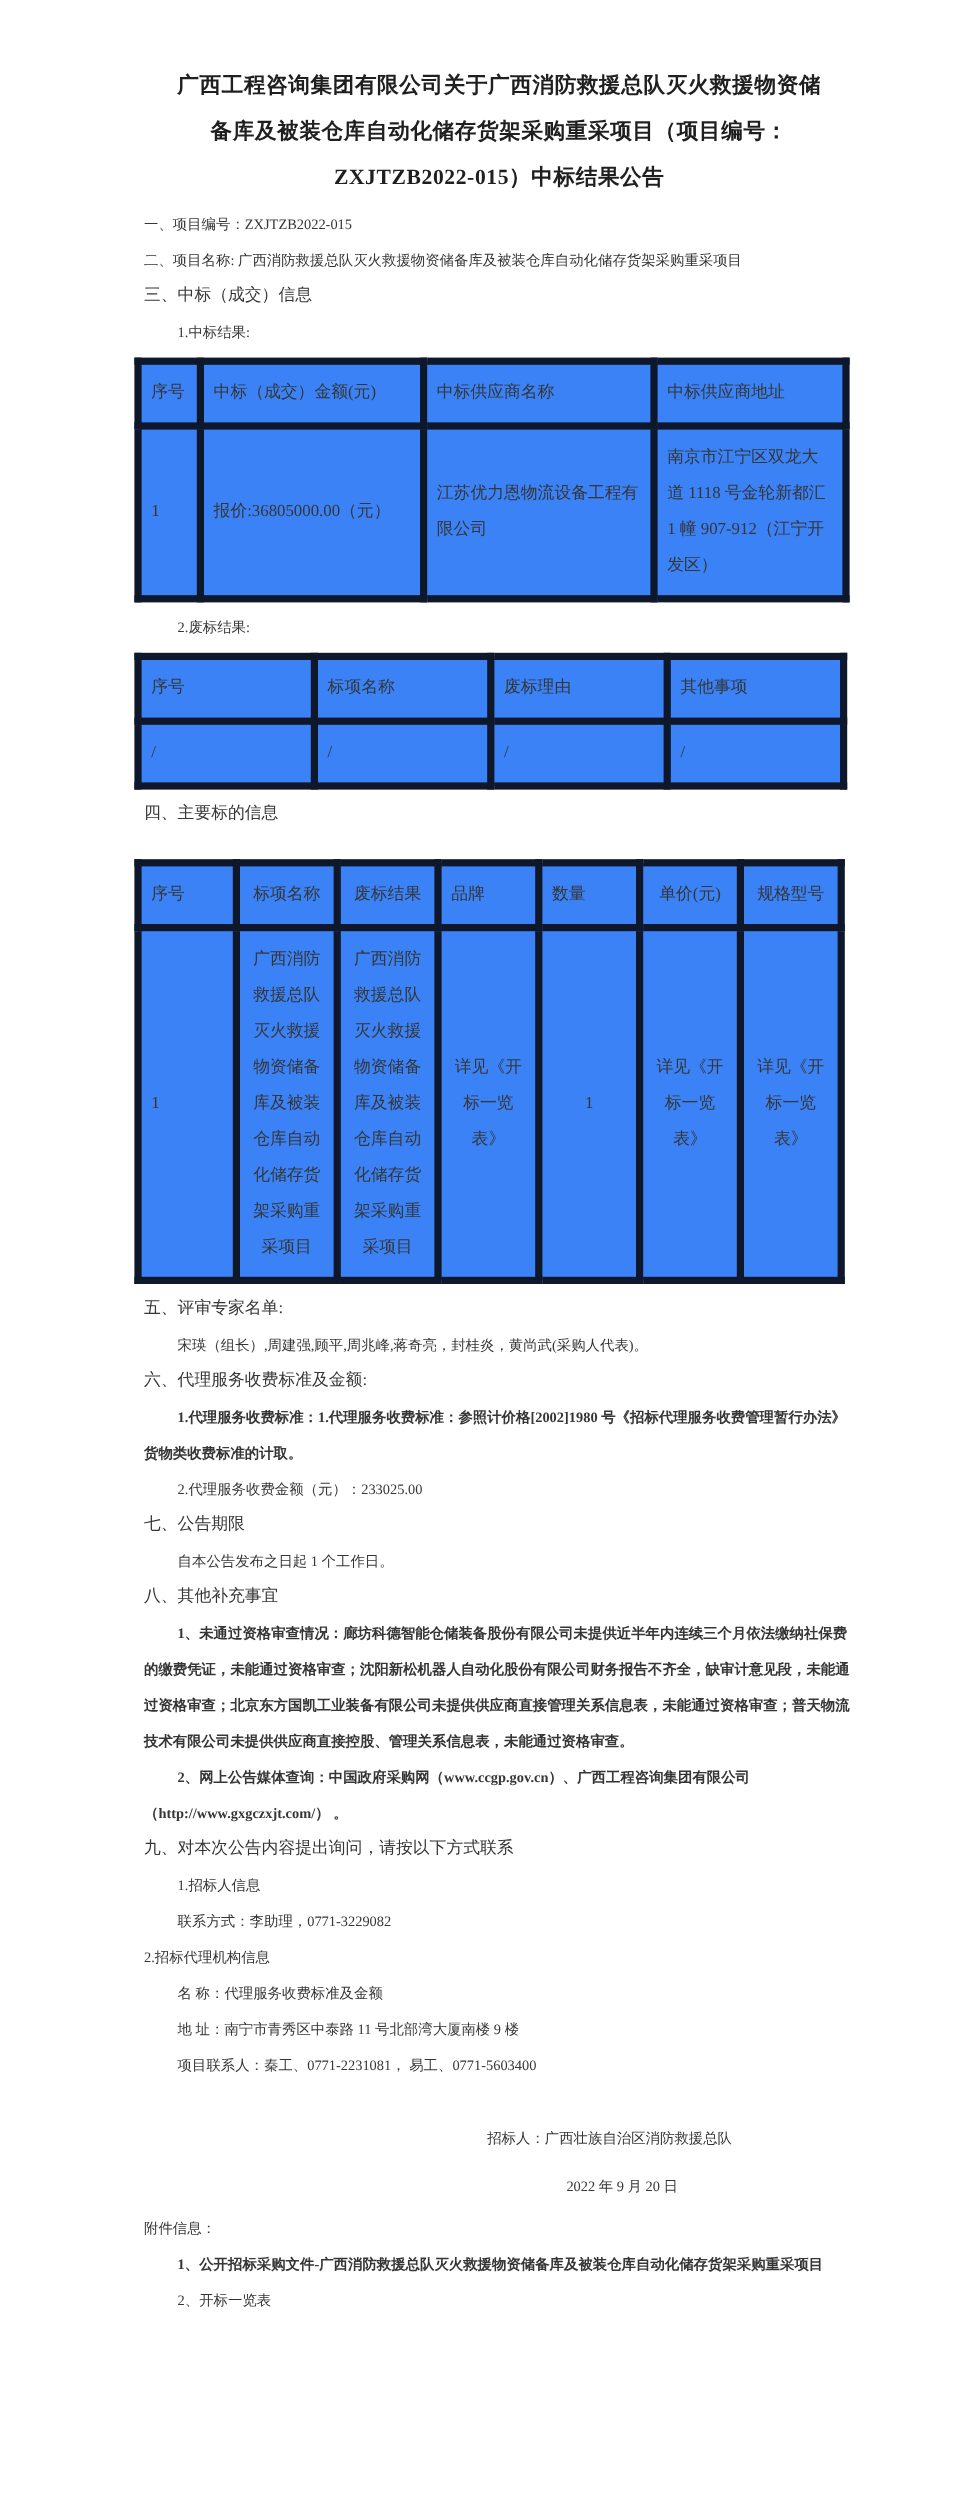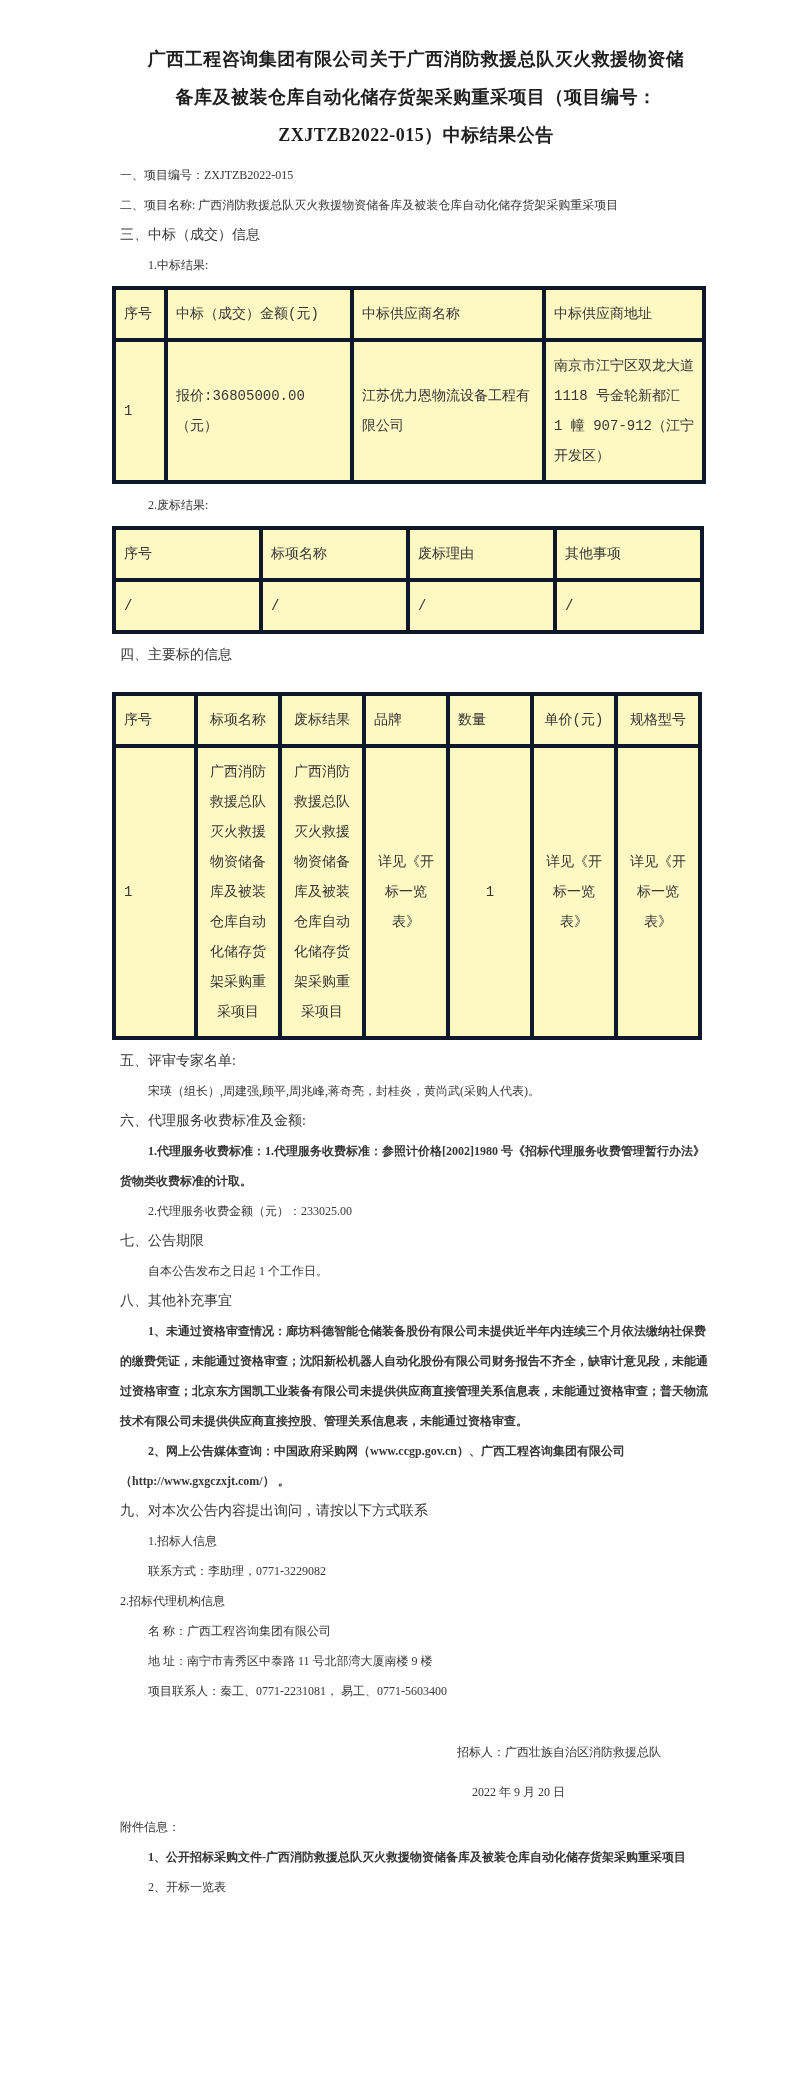--- a/index.html
+++ b/index.html
@@ -1,46 +1,45 @@
 <!DOCTYPE html>
 <html><head>
 <meta charset="utf-8">
 <style>
   html,body{margin:0;padding:0;}
   body{
     width:800px;height:2087px;overflow:hidden;background:#ffffff;
     font-family:"Liberation Serif","DejaVu Serif",serif;
     color:#363636;
   }
-  .doc{padding:40px 88px 0 120px;width:592px;}
+  .doc{padding:52px 88px 0 120px;width:592px;}
   .title{
     width:540px;margin:0 auto 6px auto;text-align:center;
     font-size:18px;font-weight:bold;line-height:38px;color:#1f1f1f;
     letter-spacing:.5px;
   }
   .line{font-size:12px;line-height:30px;}
   .h{font-size:14px;line-height:30px;}
   .ind{padding-left:28px;}
   .ti{text-indent:28px;font-weight:bold;}
   table{border-collapse:collapse;table-layout:fixed;margin:6px 0 6px -8px;}
   td{
-    border:4px solid #0f172a;font-size:14px;line-height:30px;
+    border:6px solid #0f172a;font-size:14px;line-height:30px;
     padding:9px 8px;vertical-align:middle;word-break:break-word;
-    background:#fef9c3;
-    font-family:Liberation Mono, monospace;
+    background:#3b82f6;
   }
   .t1{width:590px;}
   .t1 col.c0{width:52px;}.t1 col.c1{width:186px;}.t1 col.c2{width:192px;}.t1 col.c3{width:160px;}
   .t2{width:588px;}
   .t2 col{width:147px;}
   .t3{width:587px;margin-top:22px;}
   .t3 col.c0{width:82px;}.t3 col{width:84px;}
   .t3 td.c{text-align:center;padding:9px 8px;}
   .t1 td,.t2 td{text-align:left;}
-  .sig1{padding-left:286px;line-height:40px;text-align:center;}
+  .sig1{padding-left:286px;line-height:40px;}
   .sig2{padding-left:280px;line-height:40px;}
   .sigd{padding-left:352px;line-height:40px;}
   .gap30{height:26px;}
 </style>
 </head>
 <body>
 
 <div class="doc">
 
   <div class="title">广西工程咨询集团有限公司关于广西消防救援总队灭火救援物资储备库及被装仓库自动化储存货架采购重采项目（项目编号：ZXJTZB2022-015）中标结果公告</div>
@@ -143,21 +142,21 @@
   <div class="line ind">自本公告发布之日起 1 个工作日。</div>
 
   <div class="h">八、其他补充事宜</div>
   <div class="line ti">1、未通过资格审查情况：廊坊科德智能仓储装备股份有限公司未提供近半年内连续三个月依法缴纳社保费的缴费凭证，未能通过资格审查；沈阳新松机器人自动化股份有限公司财务报告不齐全，缺审计意见段，未能通过资格审查；北京东方国凯工业装备有限公司未提供供应商直接管理关系信息表，未能通过资格审查；普天物流技术有限公司未提供供应商直接控股、管理关系信息表，未能通过资格审查。</div>
   <div class="line ti">2、网上公告媒体查询：中国政府采购网（www.ccgp.gov.cn）、广西工程咨询集团有限公司（http://www.gxgczxjt.com/） 。</div>
 
   <div class="h">九、对本次公告内容提出询问，请按以下方式联系</div>
   <div class="line ind">1.招标人信息</div>
   <div class="line ind">联系方式：李助理，0771-3229082</div>
   <div class="line">2.招标代理机构信息</div>
-  <div class="line ind">名 称：广西工程咨询集团有限公司</div>
+  <div class="line ind">名 称：代理服务收费标准及金额</div>
   <div class="line ind">地 址：南宁市青秀区中泰路 11 号北部湾大厦南楼 9 楼</div>
   <div class="line ind">项目联系人：秦工、0771-2231081， 易工、0771-5603400</div>
 
   <div class="gap30"></div>
 
   <div class="line sig1">招标人：广西壮族自治区消防救援总队</div>
   <div class="line sigd">2022 年 9 月 20 日</div>
 
   <div class="line">附件信息：</div>
   <div class="line ti">1、公开招标采购文件-广西消防救援总队灭火救援物资储备库及被装仓库自动化储存货架采购重采项目</div>

